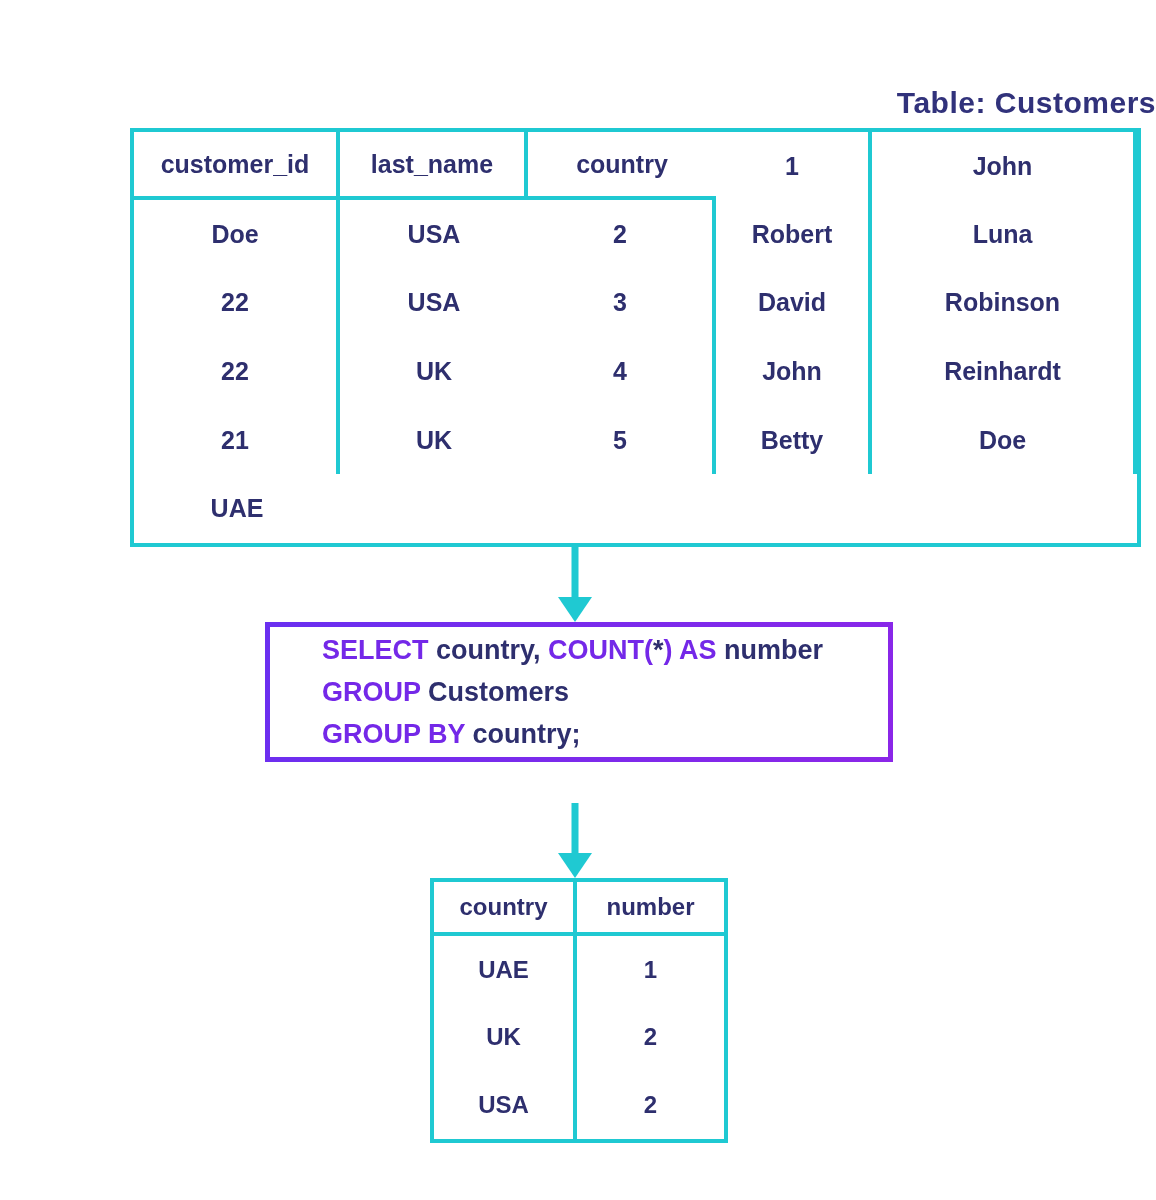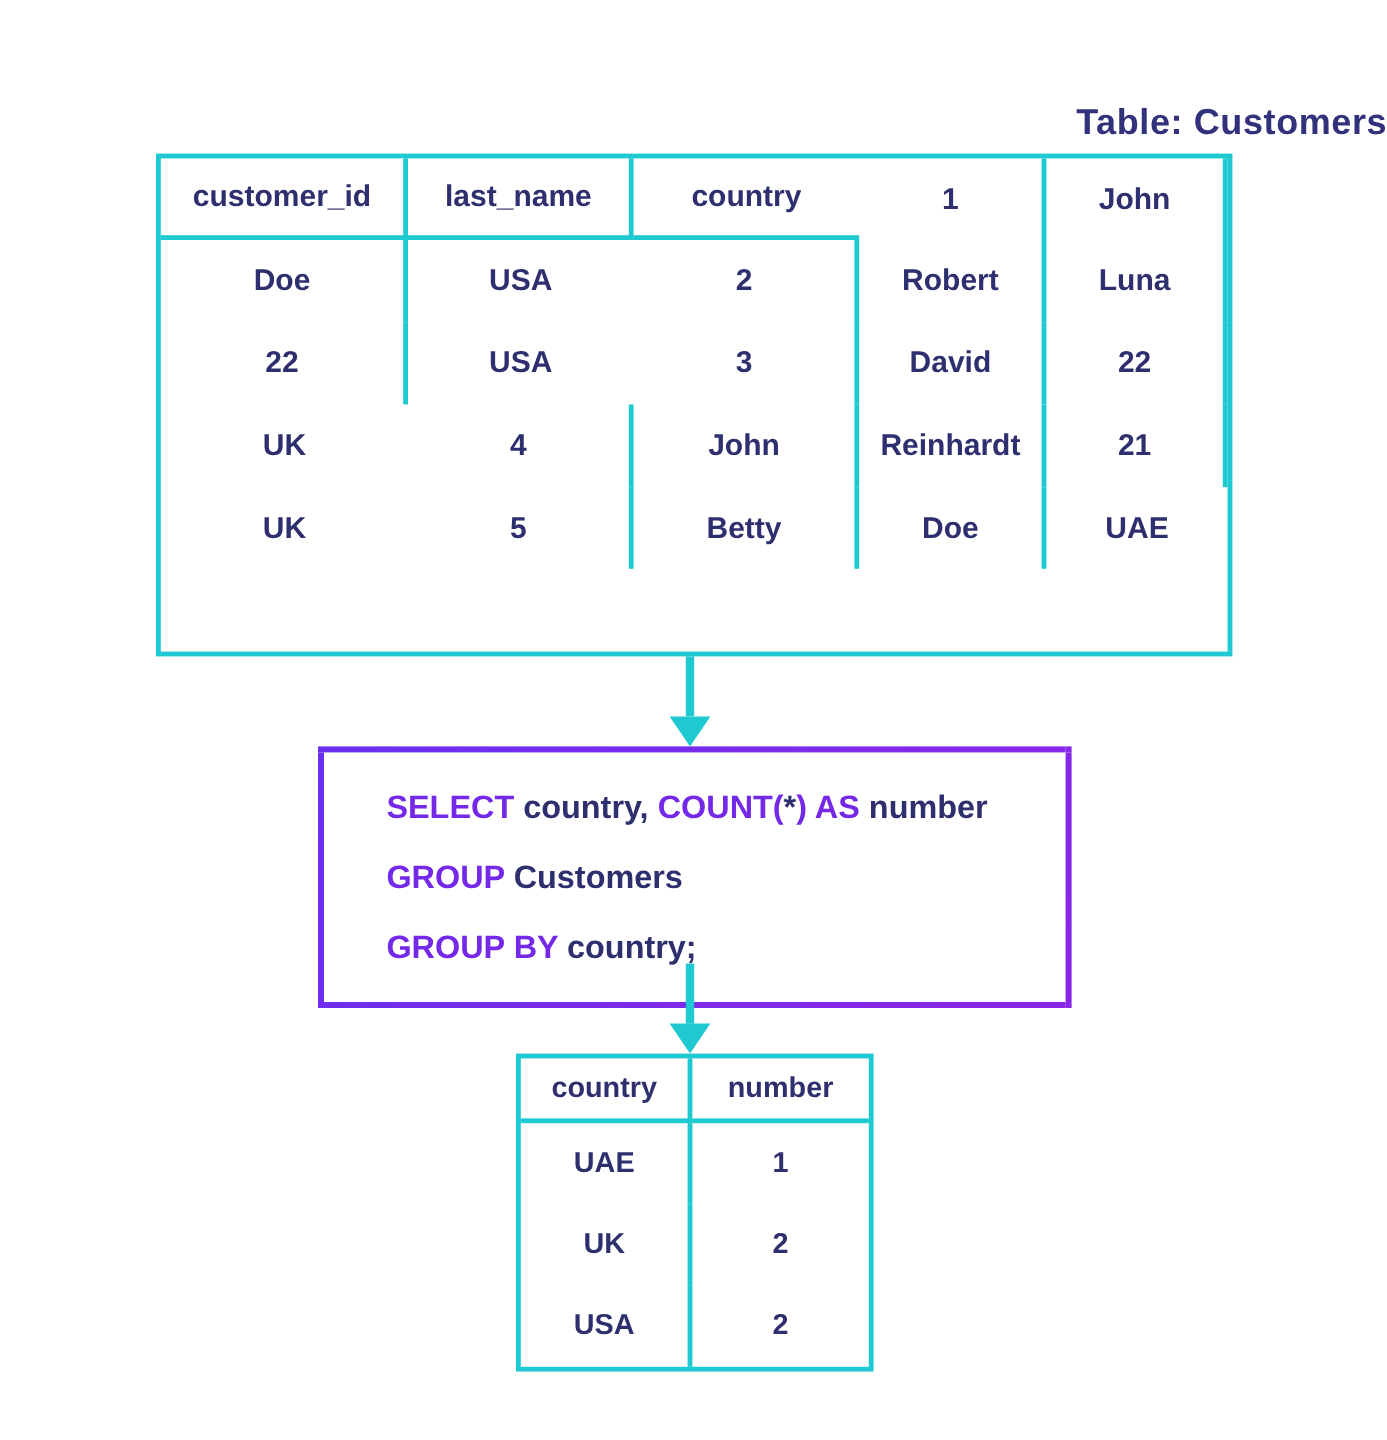--- a/index.html
+++ b/index.html
@@ -18,21 +18,21 @@
     font-size: 30px;
     letter-spacing: 0.5px;
     color: #31327b;
     margin-top: 20px;
   }
 
   
   .customers-table {
     position: absolute;
     left: 130px; top: 128px;
-    width: 897px; height: 419px;
+    width: 1011px; height: 419px;
     border: 4px solid #1fc9d2;
     display: grid;
     grid-template-columns: 206px 188px 188px 156px 1fr;
     grid-template-rows: 68px repeat(5, 1fr);
     background: transparent;
   }
   .cell {
     display: flex; align-items: center; justify-content: center;
     font-size: 25px;
     color: #2e2f6e;
@@ -54,26 +54,25 @@
     border-right: 17px solid transparent;
     border-top: 25px solid #1fc9d2;
   }
   #arrow-table-to-query { left: 558px; top: 547px; height: 75px; }
   #arrow-query-to-result { left: 558px; top: 803px; height: 75px; }
 
   
   .query-box {
     position: absolute;
     left: 265px; top: 622px;
-    width: 628px; height: 218px;
+    width: 628px; height: 140px;
     border: 5px solid;
     border-image: linear-gradient(115deg, #6a2ff0 0%, #8b26e8 100%) 1;
     display: flex; flex-direction: column; justify-content: center;
     padding-left: 52px;
-    gap: 16px;
   }
   .query-line {
     font-size: 27px;
     line-height: 42px;
     white-space: pre;
   }
   .kw { color: #7428e8; }
   .plain { color: #2e2f6e; }
 
   
@@ -106,20 +105,21 @@
     <div class="cell col-last">USA</div>
 
     <div class="cell">2</div>
     <div class="cell">Robert</div>
     <div class="cell">Luna</div>
     <div class="cell">22</div>
     <div class="cell col-last">USA</div>
 
     <div class="cell">3</div>
     <div class="cell">David</div>
+    <div class="cell">Robinson</div>
     <div class="cell">22</div>
     <div class="cell col-last">UK</div>
 
     <div class="cell">4</div>
     <div class="cell">John</div>
     <div class="cell">Reinhardt</div>
     <div class="cell">21</div>
     <div class="cell col-last">UK</div>
 
     <div class="cell">5</div>

